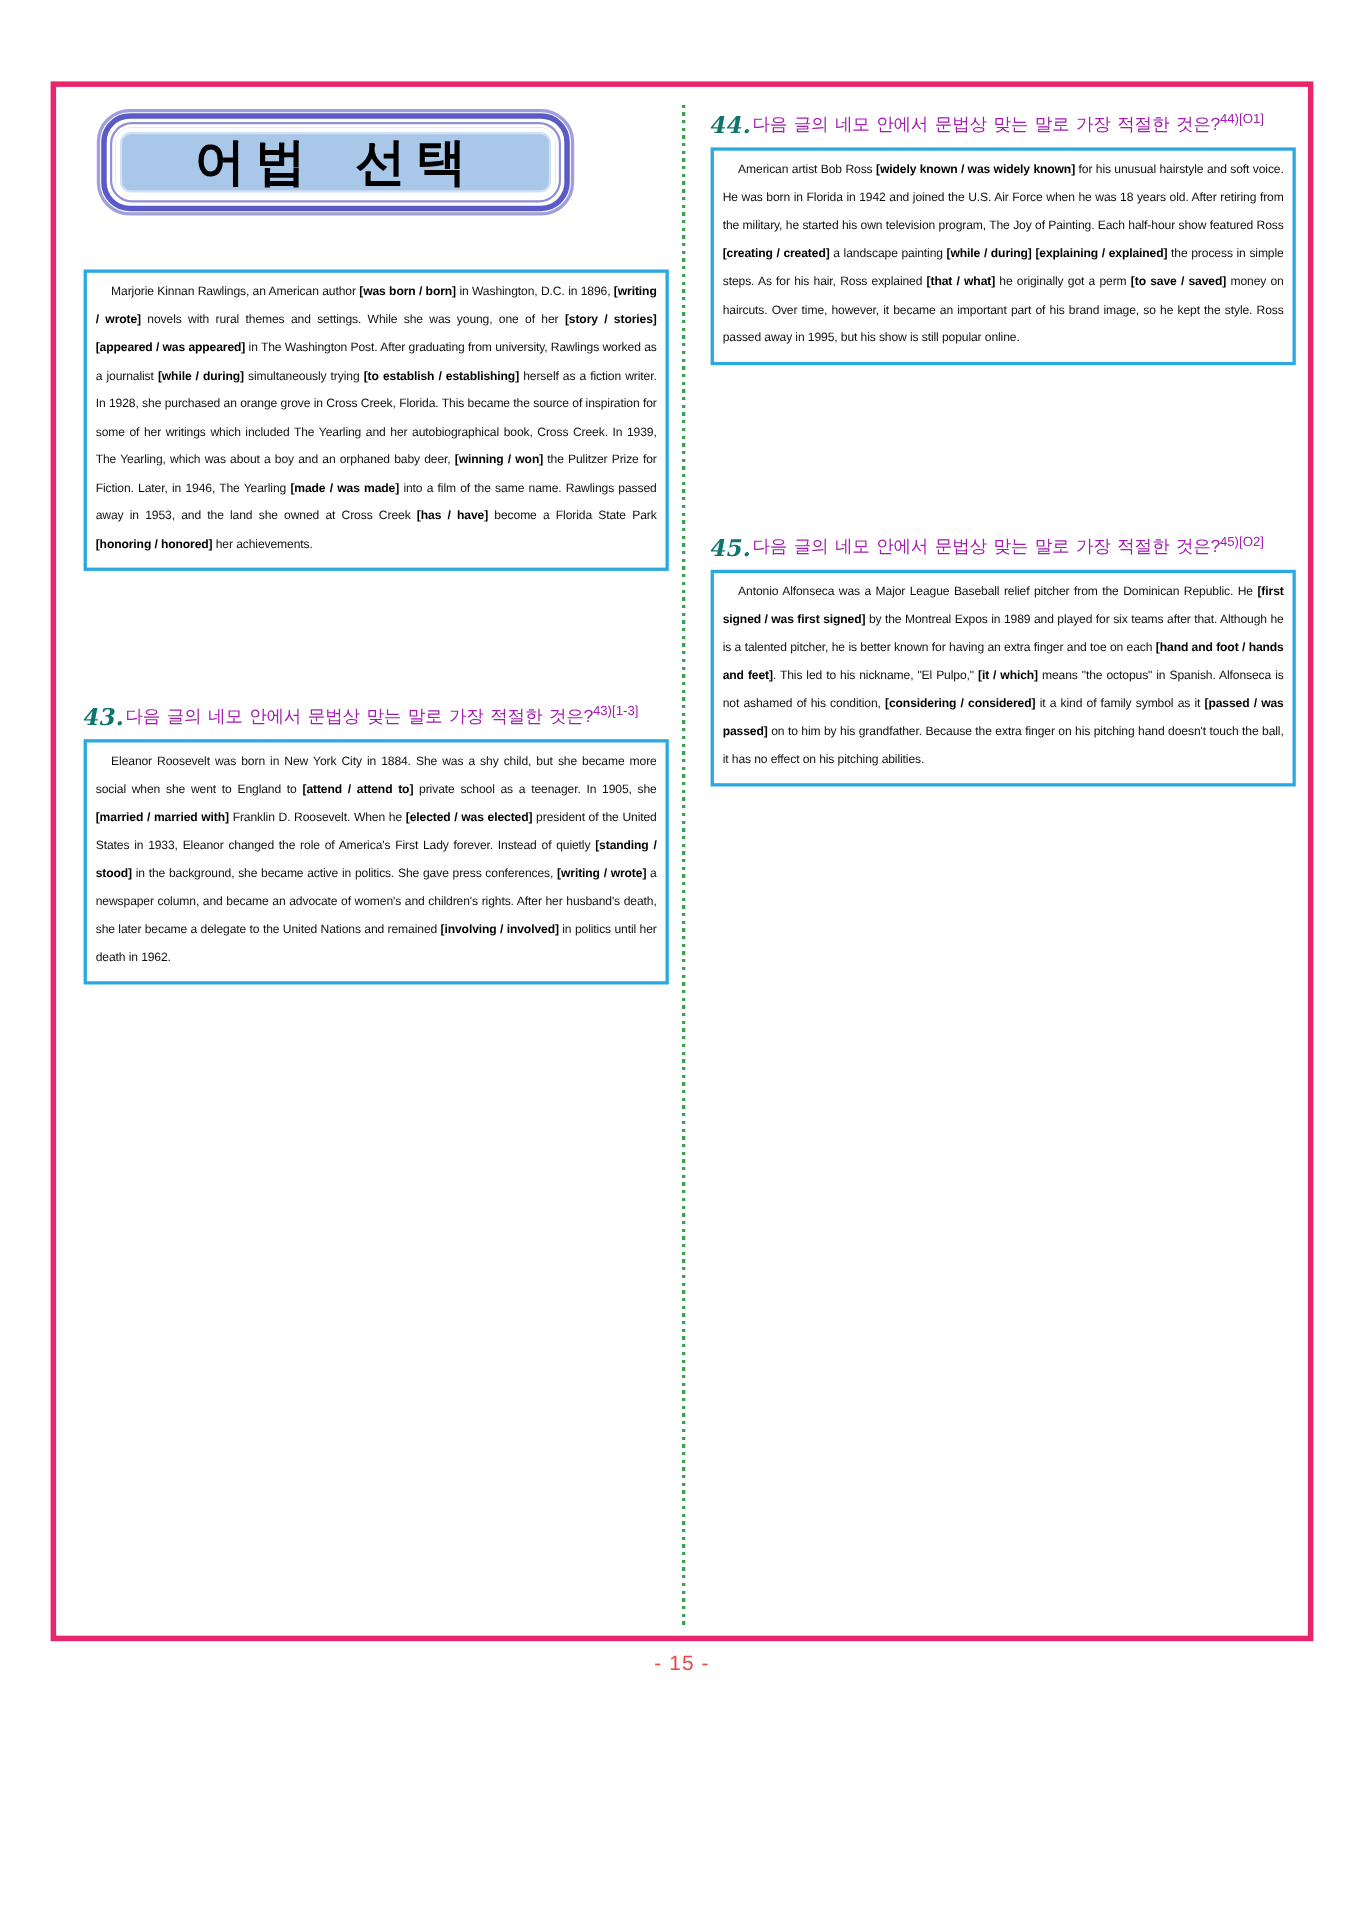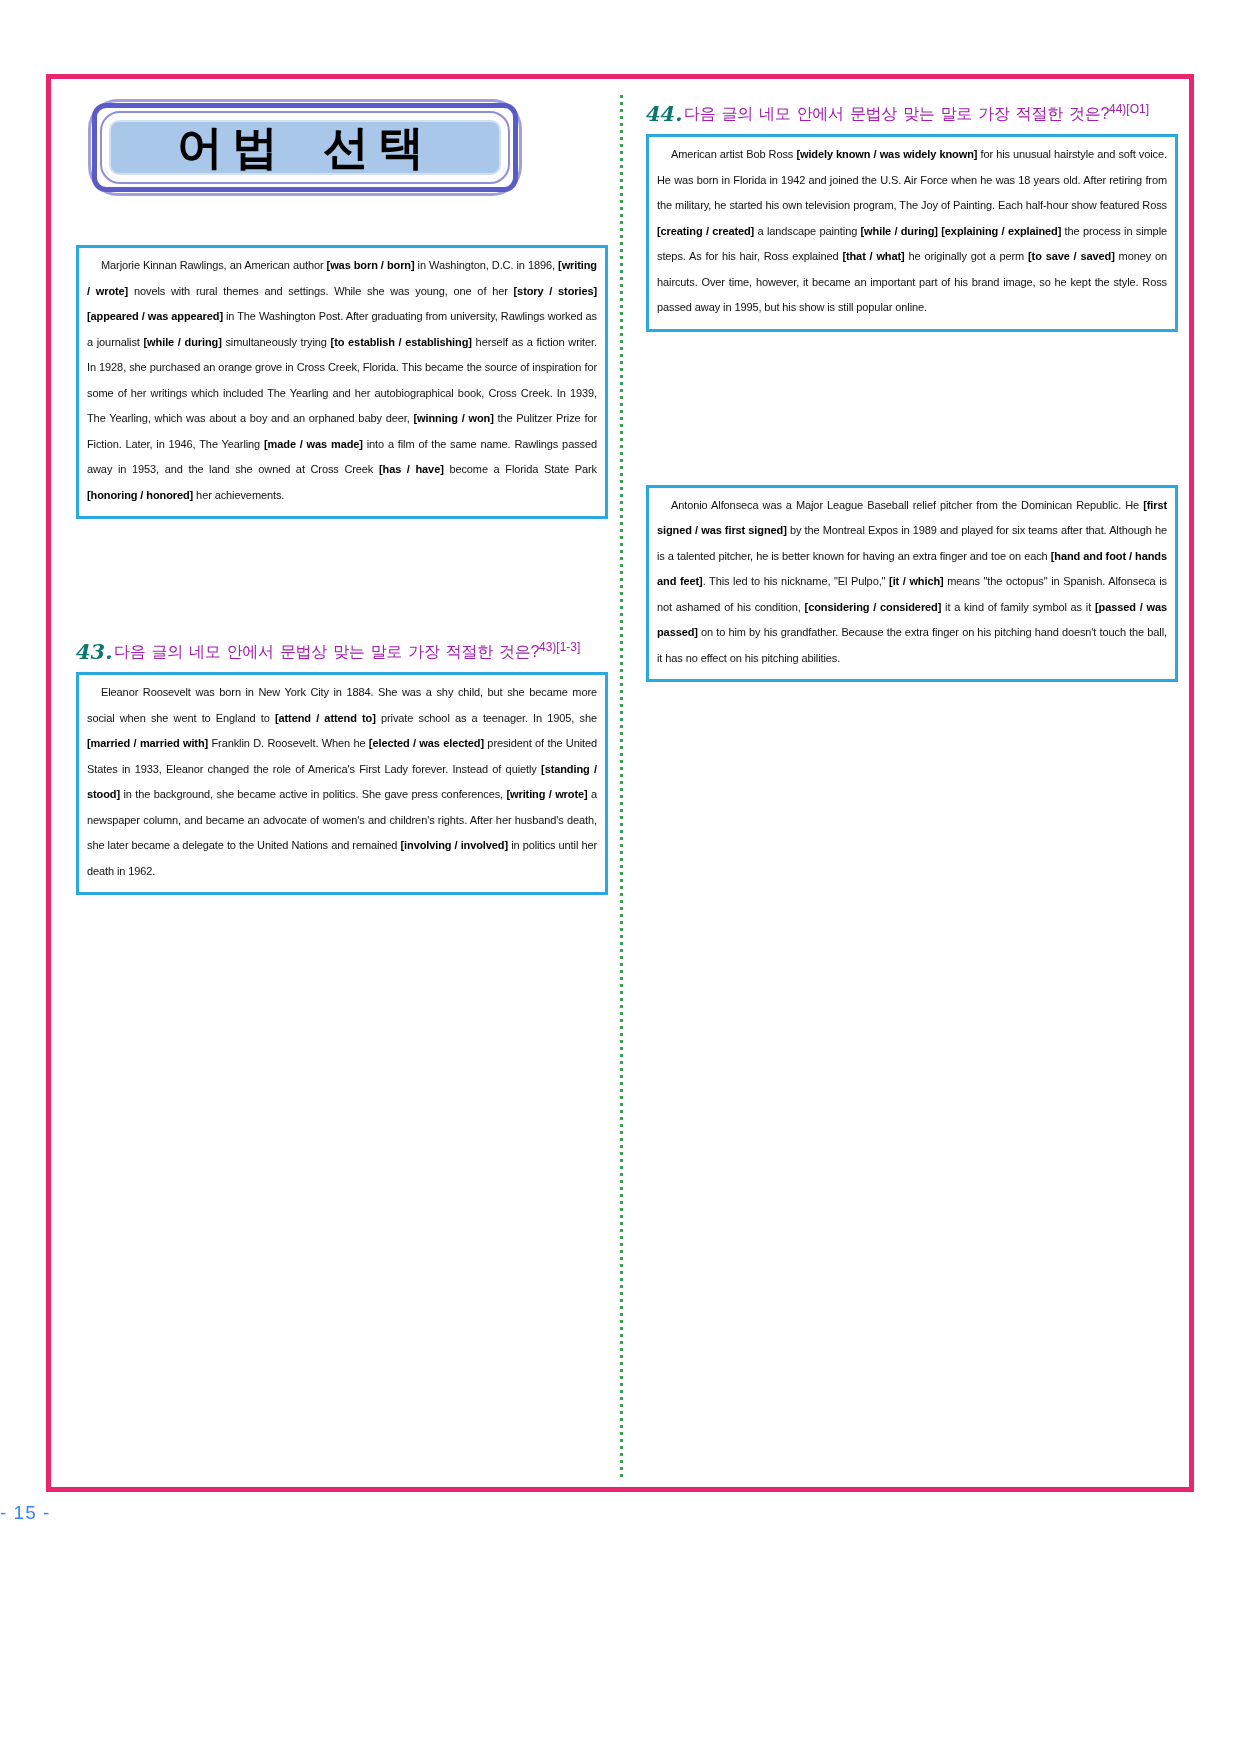--- a/index.html
+++ b/index.html
@@ -6,21 +6,21 @@
   .page{position:relative;width:1240px;height:1753px;background:#ffffff;
         font-family:"Liberation Sans",sans-serif;color:#111;overflow:hidden;}
 
   
   .frame{position:absolute;left:46px;top:74px;width:1138px;height:1408px;
          border:5px solid #e8256d;box-sizing:content-box;}
 
   
   .title-wrap{position:absolute;left:88px;top:99px;width:434px;height:97px;}
   .t1{height:100%;box-sizing:border-box;border:3px solid #9f9fe0;border-radius:30px;padding:1px;background:#fff;}
-  .t2{height:100%;box-sizing:border-box;border:5px solid #5b5bc8;border-radius:14px;padding:3px;background:#fff;}
+  .t2{height:100%;box-sizing:border-box;border:5px solid #5b5bc8;border-radius:26px;padding:3px;background:#fff;}
   .t3{height:100%;box-sizing:border-box;border:2px solid #8f8fd8;border-radius:20px;padding:3px;background:#fff;}
   .t4{height:100%;box-sizing:border-box;border-radius:14px;background:#a9c7e9;
       box-shadow:inset 0 0 0 4px #ffffff, inset 0 0 0 6px #d3e0f3;
       display:flex;align-items:center;justify-content:center;}
   .title-text{font-size:46px;font-weight:800;color:#000;letter-spacing:9px;word-spacing:14px;white-space:nowrap;}
 
   
   .divider{position:absolute;left:620px;top:95px;width:3px;height:1384px;
            background:repeating-linear-gradient(to bottom,#3aa24e 0 3px,transparent 3px 7px);}
 
@@ -35,22 +35,22 @@
   .q-sup{font-size:12px;line-height:14px;vertical-align:6px;letter-spacing:0;word-spacing:0;}
 
   .p-box{border:3px solid #2aa9e0;background:#fff;padding:5px 8px 8px 8px;}
   .passage{margin:0;font-size:11px;line-height:25.5px;text-align:justify;
            text-indent:14px;letter-spacing:-0.1px;color:#101010;}
   .passage .b{font-weight:bold;color:#000;}
 
   .q43{margin-top:120px;}
   .q45{margin-top:153px;}
 
-  .page-number{position:absolute;left:0;top:1502px;width:100%;
-               font-size:19px;letter-spacing:1px;color:#3b82f6;}
+  .page-number{position:absolute;left:0;top:1502px;width:100%;text-align:center;
+               font-size:19px;letter-spacing:1px;color:#ef4444;}
 </style>
 </head>
 <body>
 
 <div class="page">
 
   <div class="frame"></div>
 
   <div class="title-wrap">
     <div class="t1">
@@ -92,20 +92,24 @@
       <div class="q-header">
         <span class="q-num">44.</span>
         <div class="q-prompt"><span>다음 글의 네모 안에서 문법상 맞는 말로 가장 적절한 것은?</span><sup class="q-sup"><span>44)</span><span>[O1]</span></sup></div>
       </div>
       <div class="p-box">
         <p class="passage"><span class="n">American artist Bob Ross </span><span class="b">[widely known / was widely known]</span><span class="n"> for his unusual hairstyle and soft voice. He was born in Florida in 1942 and joined the U.S. Air Force when he was 18 years old. After retiring from the military, he started his own television program, The Joy of Painting. Each half-hour show featured Ross </span><span class="b">[creating / created]</span><span class="n"> a landscape painting </span><span class="b">[while / during]</span><span class="n"> </span><span class="b">[explaining / explained]</span><span class="n"> the process in simple steps. As for his hair, Ross explained </span><span class="b">[that / what]</span><span class="n"> he originally got a perm </span><span class="b">[to save / saved]</span><span class="n"> money on haircuts. Over time, however, it became an important part of his brand image, so he kept the style. Ross passed away in 1995, but his show is still popular online.</span></p>
       </div>
     </section>
 
     <section class="question q45">
+      <div class="q-header">
+        <span class="q-num">45.</span>
+        <div class="q-prompt"><span>다음 글의 네모 안에서 문법상 맞는 말로 가장 적절한 것은?</span><sup class="q-sup"><span>45)</span><span>[O2]</span></sup></div>
+      </div>
       <div class="p-box">
         <p class="passage"><span class="n">Antonio Alfonseca was a Major League Baseball relief pitcher from the Dominican Republic. He </span><span class="b">[first signed / was first signed]</span><span class="n"> by the Montreal Expos in 1989 and played for six teams after that. Although he is a talented pitcher, he is better known for having an extra finger and toe on each </span><span class="b">[hand and foot / hands and feet]</span><span class="n">. This led to his nickname, "El Pulpo," </span><span class="b">[it / which]</span><span class="n"> means "the octopus" in Spanish. Alfonseca is not ashamed of his condition, </span><span class="b">[considering / considered]</span><span class="n"> it a kind of family symbol as it </span><span class="b">[passed / was passed]</span><span class="n"> on to him by his grandfather. Because the extra finger on his pitching hand doesn't touch the ball, it has no effect on his pitching abilities.</span></p>
       </div>
     </section>
 
   </div>
 
   <div class="page-number">- 15 -</div>
 
 </div>

